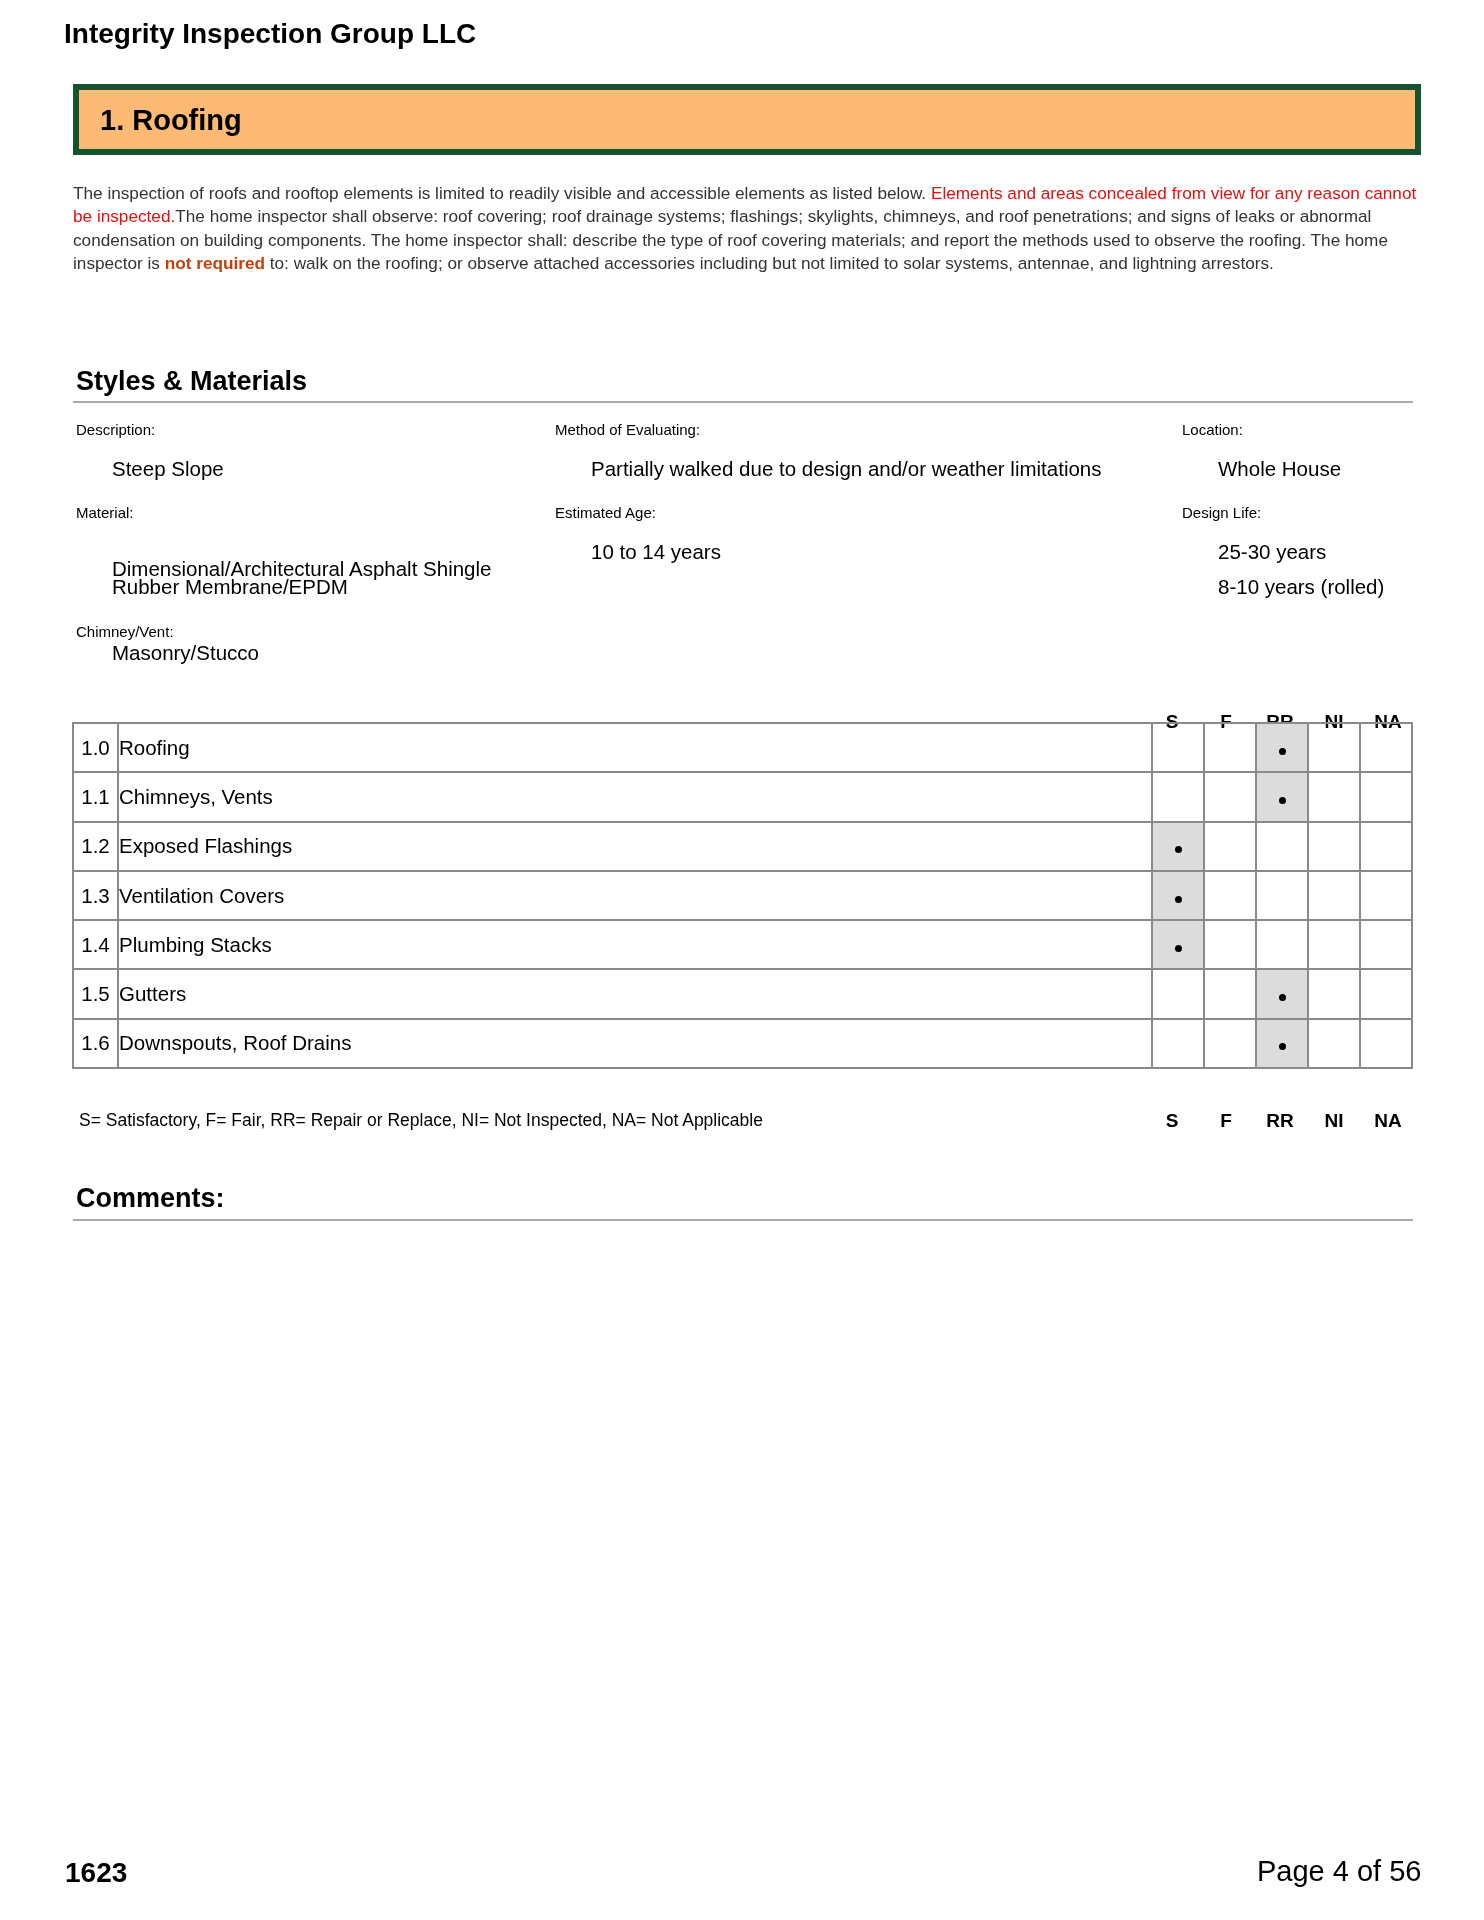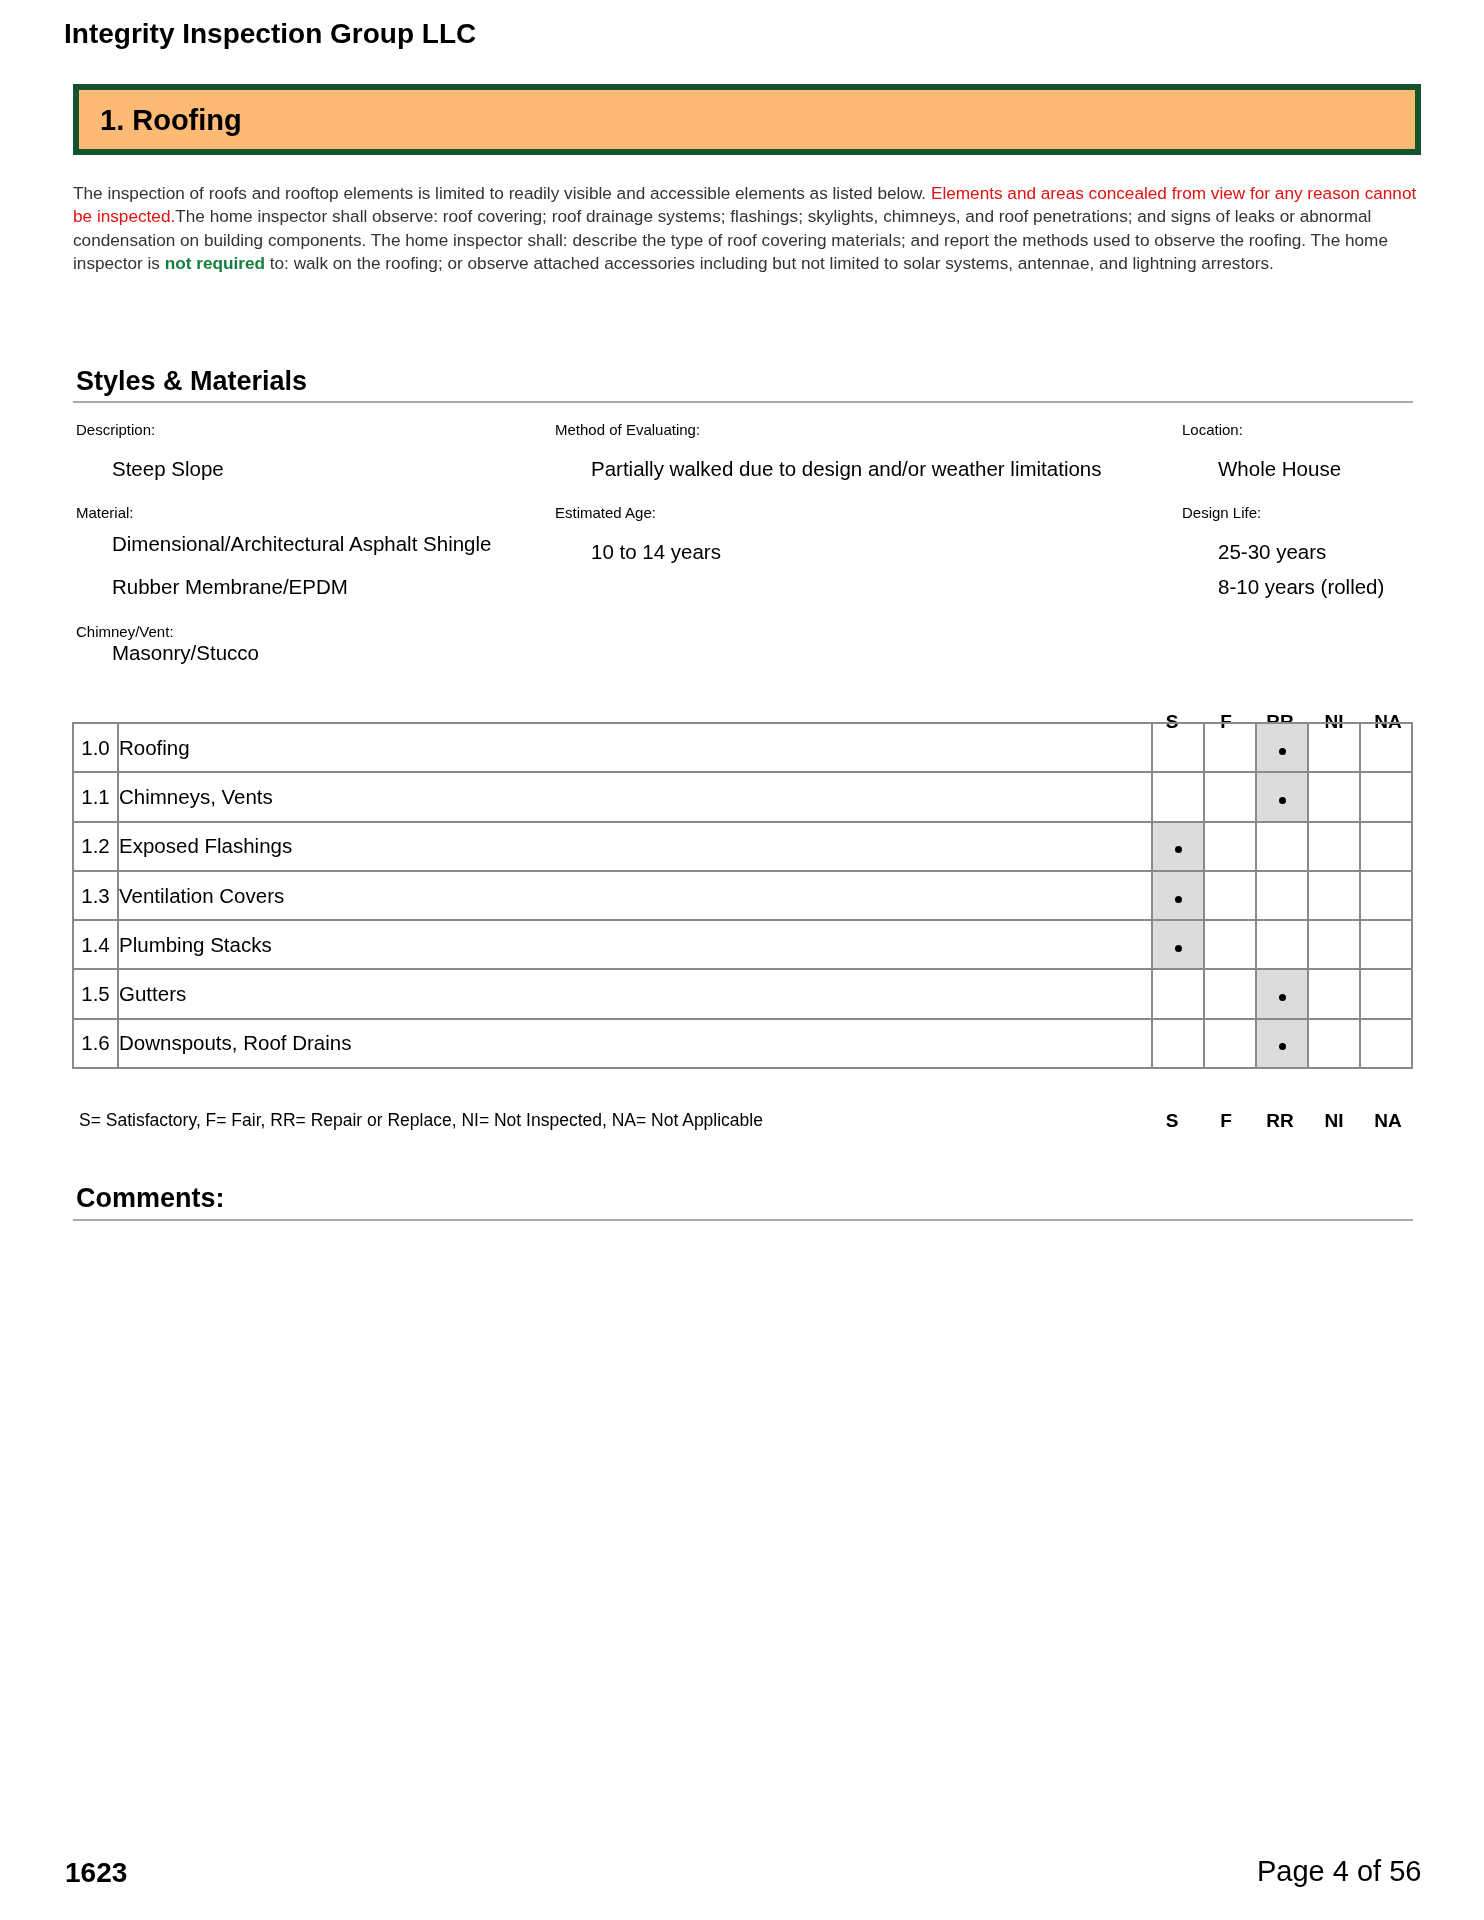--- a/index.html
+++ b/index.html
@@ -11,21 +11,21 @@
   #company-title { left: 64px; top: 18px; font-size: 28px; font-weight: bold; white-space: nowrap; }
   #section-box {
     left: 73px; top: 84px; width: 1336px; height: 59px;
     background: #fdba74; border: 6px solid #14532d;
   }
   #section-title { position: absolute; left: 21px; top: 14px; font-size: 29px; font-weight: bold; white-space: nowrap; }
   #intro {
     left: 73px; top: 182px; width: 1345px; font-size: 17.2px; line-height: 23.3px; color: #333;
   }
   #intro .red { color: #e3100f; }
-  #intro .red-bold { color: #15803d; font-weight: bold; }
+  #intro .red-bold { color: #c2410c; font-weight: bold; }
   .h2 { font-size: 27px; font-weight: bold; white-space: nowrap; }
   .h2-rule { height: 2px; background: #aaaaaa; }
   #styles-heading { left: 76px; top: 366px; }
   #styles-rule { left: 73px; top: 401px; width: 1340px; }
   .sm-label { font-size: 15px; font-weight: normal; white-space: nowrap; }
   .sm-value { font-size: 20.5px; white-space: nowrap; }
   #sm-table {
     left: 72px; top: 722px; width: 1341px; border-collapse: collapse; table-layout: fixed;
   }
   #sm-table td {
@@ -54,21 +54,21 @@
 
 <div id="intro" class="abs"><span>The inspection of roofs and rooftop elements is limited to readily visible and accessible elements as listed below. </span><span class="red">Elements and areas concealed from view for any reason cannot be inspected.</span><span>The home inspector shall observe: roof covering; roof drainage systems; flashings; skylights, chimneys, and roof penetrations; and signs of leaks or abnormal condensation on building components. The home inspector shall: describe the type of roof covering materials; and report the methods used to observe the roofing. The home inspector is </span><span class="red-bold">not required</span><span> to: walk on the roofing; or observe attached accessories including but not limited to solar systems, antennae, and lightning arrestors.</span></div>
 
 <div id="styles-heading" class="abs h2">Styles &amp; Materials</div>
 <div id="styles-rule" class="abs h2-rule"></div>
 
 <div class="abs sm-label" style="left:76px;top:421px;">Description:</div>
 <div class="abs sm-value" style="left:112px;top:457px;">Steep Slope</div>
 
 <div class="abs sm-label" style="left:76px;top:504px;">Material:</div>
-<div class="abs sm-value" style="left:112px;top:532px;">Dimensional/Architectural Asphalt Shingle</div>
+<div class="abs sm-value" style="left:112px;top:557px;">Dimensional/Architectural Asphalt Shingle</div>
 <div class="abs sm-value" style="left:112px;top:575px;">Rubber Membrane/EPDM</div>
 
 <div class="abs sm-label" style="left:76px;top:623px;">Chimney/Vent:</div>
 <div class="abs sm-value" style="left:112px;top:641px;">Masonry/Stucco</div>
 
 <div class="abs sm-label" style="left:555px;top:421px;">Method of Evaluating:</div>
 <div class="abs sm-value" style="left:591px;top:457px;">Partially walked due to design and/or weather limitations</div>
 
 <div class="abs sm-label" style="left:555px;top:504px;">Estimated Age:</div>
 <div class="abs sm-value" style="left:591px;top:540px;">10 to 14 years</div>

